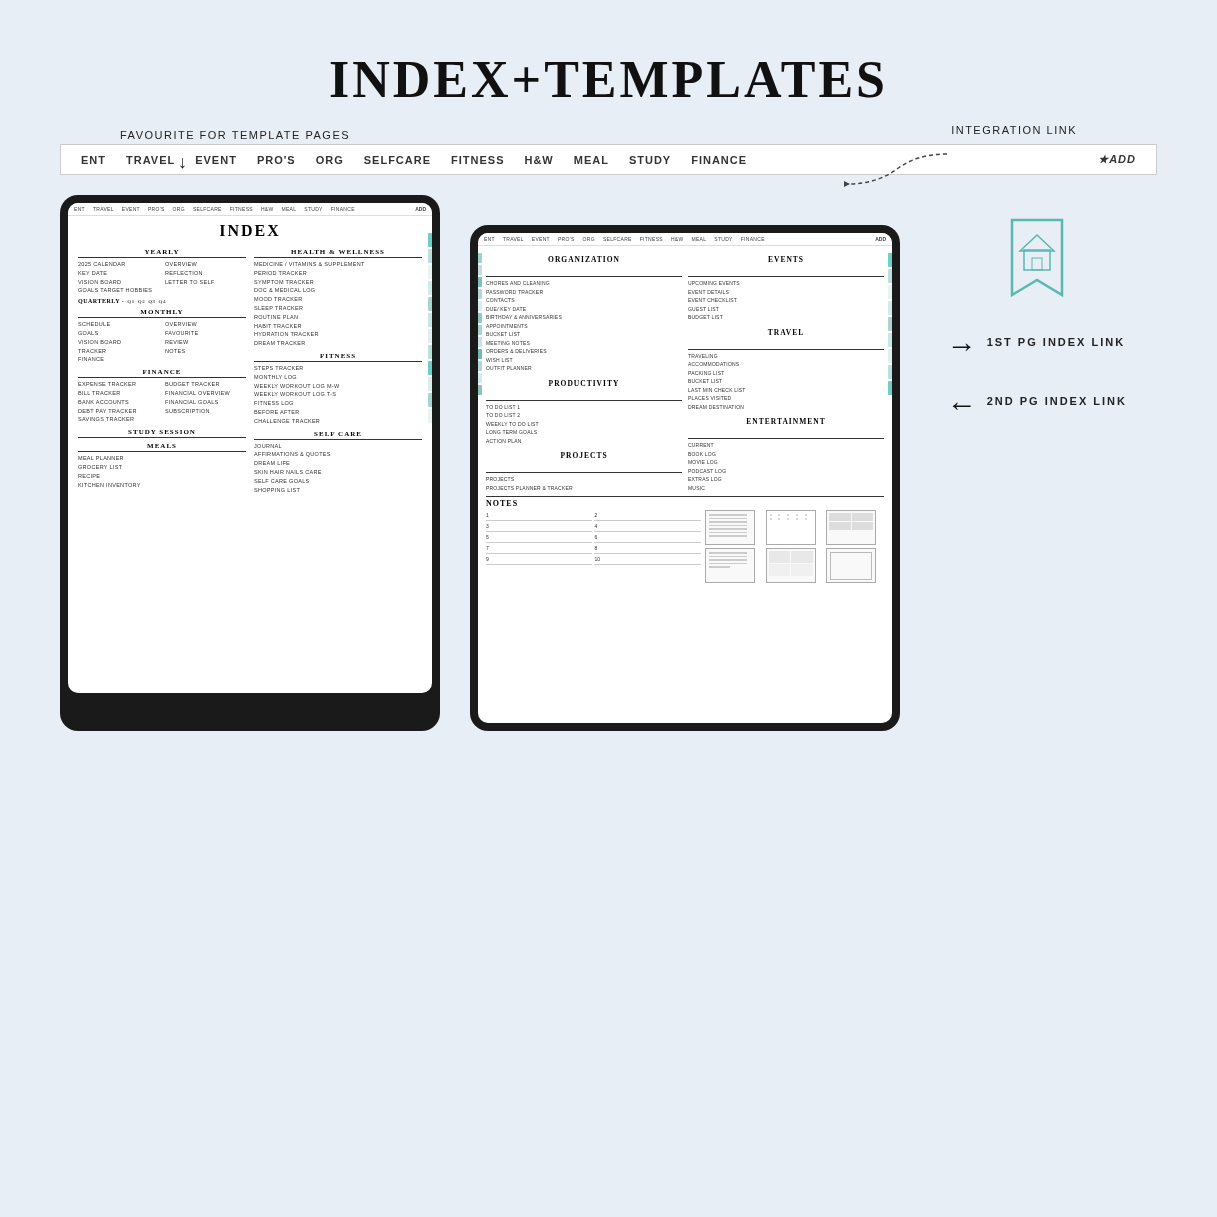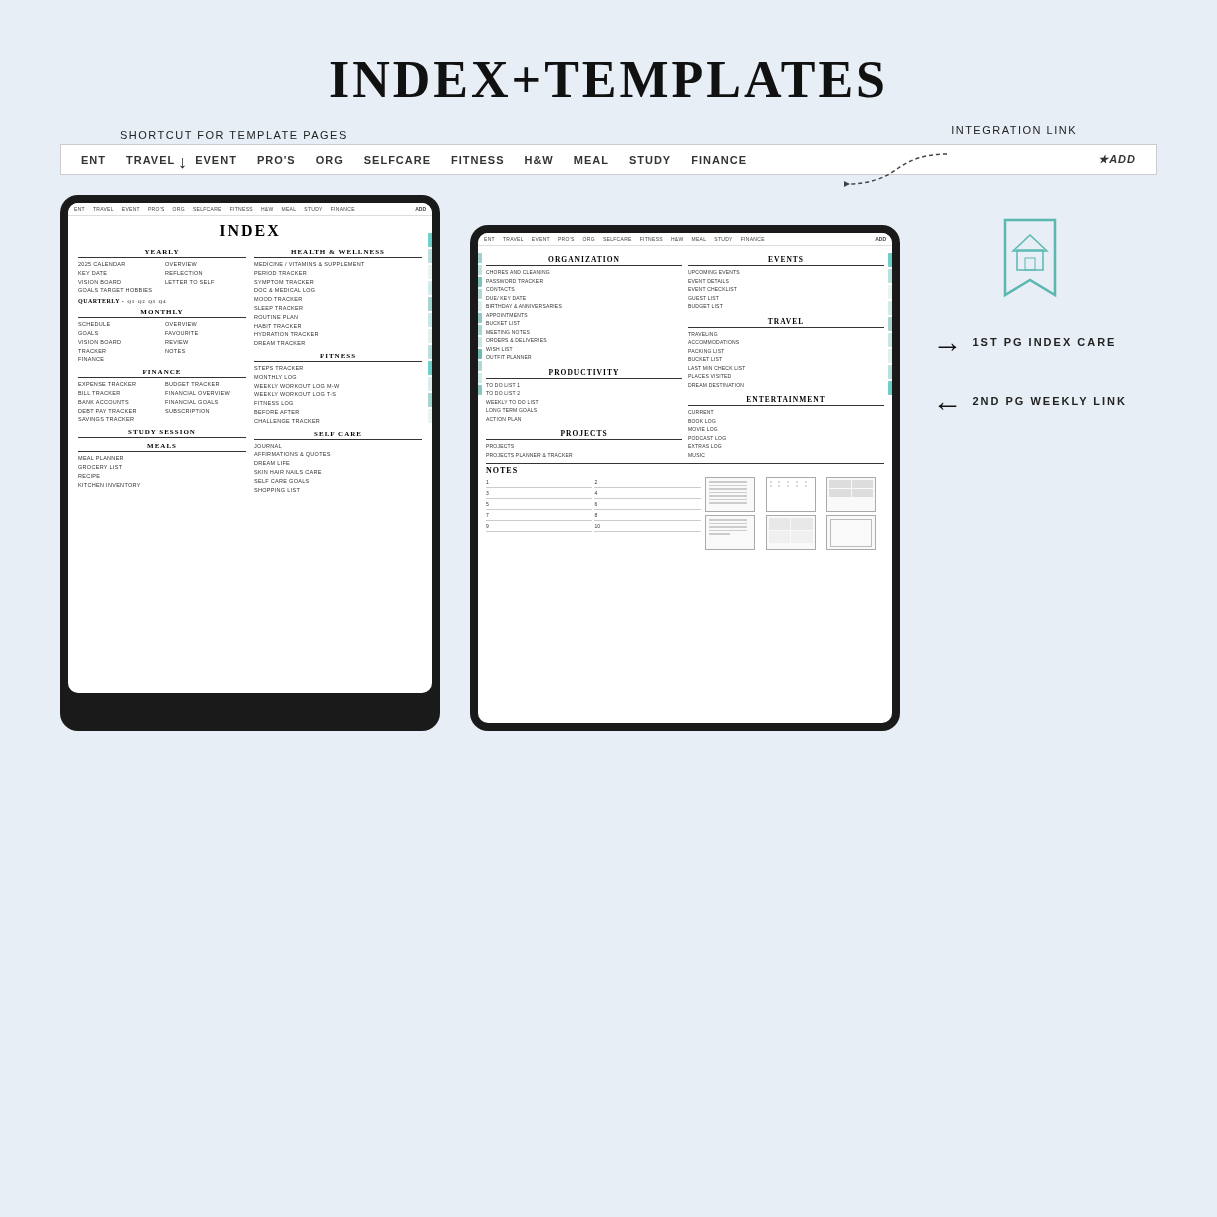--- a/index.html
+++ b/index.html
@@ -231,21 +231,21 @@
     }
     .org-section-title {
       text-align: center;
       font-size: 7.5px;
       font-weight: 700;
       letter-spacing: 1px;
       text-transform: uppercase;
       font-family: 'Georgia', serif;
       margin: 3px 0 2px 0;
       border-bottom: 0.5px solid #333;
-      padding-bottom: 1px;
+      padding-bottom: 12px;
     }
     .org-item {
       font-size: 5px;
       color: #333;
       line-height: 1.7;
       text-transform: uppercase;
       letter-spacing: 0.2px;
     }
     .org-col {
       flex: 1;
@@ -316,21 +316,21 @@
 </head>
 <body>
 
 <div class="page-container">
 
   <div class="header-section">
     <div class="main-title">INDEX+TEMPLATES</div>
   </div>
 
   <div class="template-bar-section">
-    <span class="shortcut-label">SHORTCUT FOR TEMPLATE PAGES</span>
+    <span class="shortcut-label">FAVOURITE FOR TEMPLATE PAGES</span>
     <span class="shortcut-arrow">↓</span>
     <span class="integration-label">INTEGRATION LINK</span>
 
     <svg class="dashed-curve" viewBox="0 0 120 40" style="position:absolute;right:200px;top:5px;">
       <path d="M 110 5 Q 80 5 60 20 Q 40 35 10 35" stroke="#444" stroke-width="1.5" fill="none" stroke-dasharray="4,3"></path>
       <polygon points="7,32 7,38 13,35" fill="#444"></polygon>
     </svg>
     <div class="nav-bar">
       <span class="nav-item">ENT</span>
       <span class="nav-item">TRAVEL</span>
@@ -706,24 +706,24 @@
           <path d="M 10 5 L 60 5 L 60 80 L 35 65 L 10 80 Z" fill="none" stroke="#5ab8b0" stroke-width="2.5"></path>
 
           <rect x="22" y="35" width="26" height="20" fill="none" stroke="#5ab8b0" stroke-width="1.5"></rect>
           <polygon points="35,20 18,36 52,36" fill="none" stroke="#5ab8b0" stroke-width="1.5"></polygon>
           <rect x="30" y="43" width="10" height="12" fill="none" stroke="#5ab8b0" stroke-width="1"></rect>
         </svg>
       </div>
 
       <div style="display:flex;align-items:center;gap:10px;margin-bottom:25px;">
         <div style="font-size:30px;font-weight:900;color:#111;">→</div>
-        <div style="font-size:11px;letter-spacing:2px;font-family:Arial,sans-serif;font-weight:700;color:#222;">1ST PG INDEX CARE</div>
+        <div style="font-size:11px;letter-spacing:2px;font-family:Arial,sans-serif;font-weight:700;color:#222;">1ST PG INDEX LINK</div>
       </div>
 
       <div style="display:flex;align-items:center;gap:10px;">
         <div style="font-size:30px;font-weight:900;color:#111;">←</div>
-        <div style="font-size:11px;letter-spacing:2px;font-family:Arial,sans-serif;font-weight:700;color:#222;">2ND PG WEEKLY LINK</div>
+        <div style="font-size:11px;letter-spacing:2px;font-family:Arial,sans-serif;font-weight:700;color:#222;">2ND PG INDEX LINK</div>
       </div>
     </div>
 
   </div>
 
 </div>
 
 </body></html>

